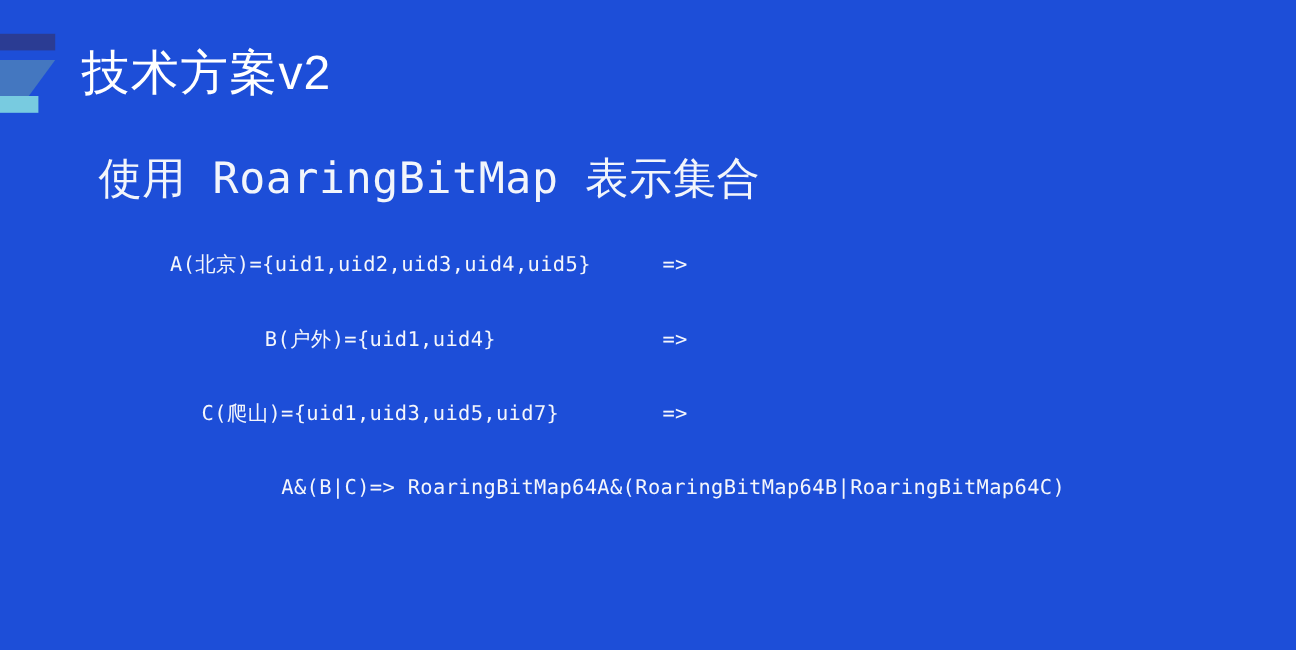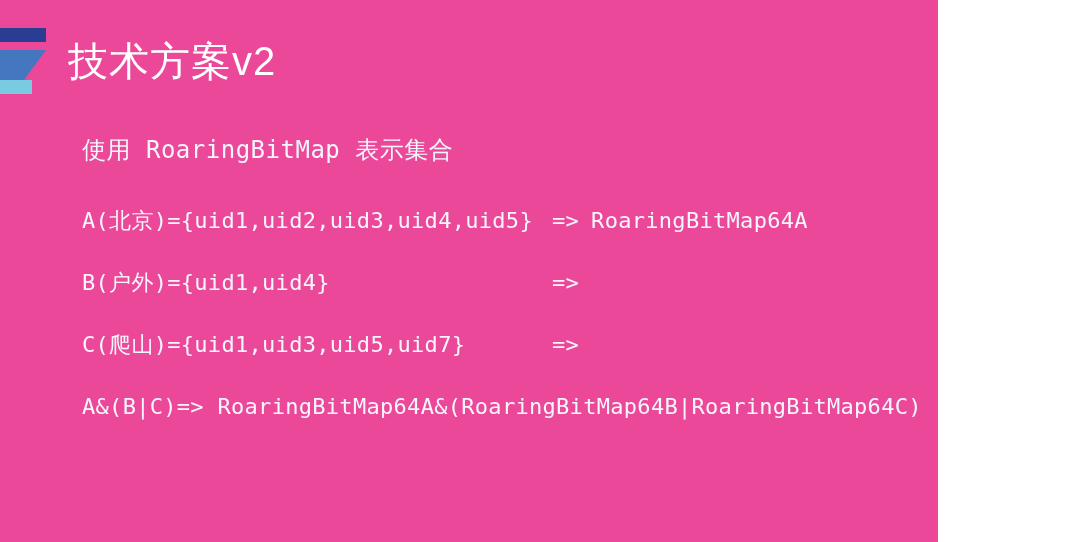--- a/index.html
+++ b/index.html
@@ -6,23 +6,23 @@
     margin: 0;
     padding: 0;
     background: #ffffff;
   }
   body {
     font-family: "Liberation Sans", sans-serif;
   }
 
   .slide {
     position: relative;
-    width: 938px;
+    width: 1080px;
     height: 542px;
-    background: #ec4899;
+    background: #1d4ed8;
     overflow: hidden;
   }
 
   
   .logo-mark {
     position: absolute;
     left: 0px;
     top: 28px;
     width: 52px;
     height: 72px;
@@ -50,44 +50,45 @@
   
   .content {
     position: absolute;
     left: 82px;
     top: 130px;
     right: 40px;
   }
 
   .subtitle {
     font-family: "DejaVu Sans Mono", "Liberation Mono", monospace;
-    font-size: 24px;
+    font-size: 36px;
     line-height: 40px;
     color: #f2f5fb;
     letter-spacing: 0.5px;
     white-space: nowrap;
     margin: 0 0 36px 0;
   }
 
   .eq-list {
     margin: 0;
     padding: 0;
     list-style: none;
   }
 
   .eq-row {
     display: flex;
     align-items: baseline;
     font-family: "DejaVu Sans Mono", "Liberation Mono", monospace;
-    font-size: 22px;
+    font-size: 17px;
     line-height: 30px;
     color: #f4f6fc;
     letter-spacing: 0.3px;
     white-space: nowrap;
     margin-bottom: 32px;
+    text-align: center;
   }
 
   .eq-left {
     width: 470px;
     flex: 0 0 470px;
   }
 
   .eq-arrow {
     flex: 0 0 auto;
     margin-right: 12px;
@@ -122,21 +123,20 @@
 
   <div class="content">
 
     <div class="subtitle">使用 RoaringBitMap 表示集合</div>
 
     <ul class="eq-list">
 
       <li class="eq-row">
         <span class="eq-left">A(北京)={uid1,uid2,uid3,uid4,uid5}</span>
         <span class="eq-arrow">=&gt;</span>
-        <span class="eq-right">RoaringBitMap64A</span>
       </li>
 
       <li class="eq-row">
         <span class="eq-left">B(户外)={uid1,uid4}</span>
         <span class="eq-arrow">=&gt;</span>
       </li>
 
       <li class="eq-row">
         <span class="eq-left">C(爬山)={uid1,uid3,uid5,uid7}</span>
         <span class="eq-arrow">=&gt;</span>

